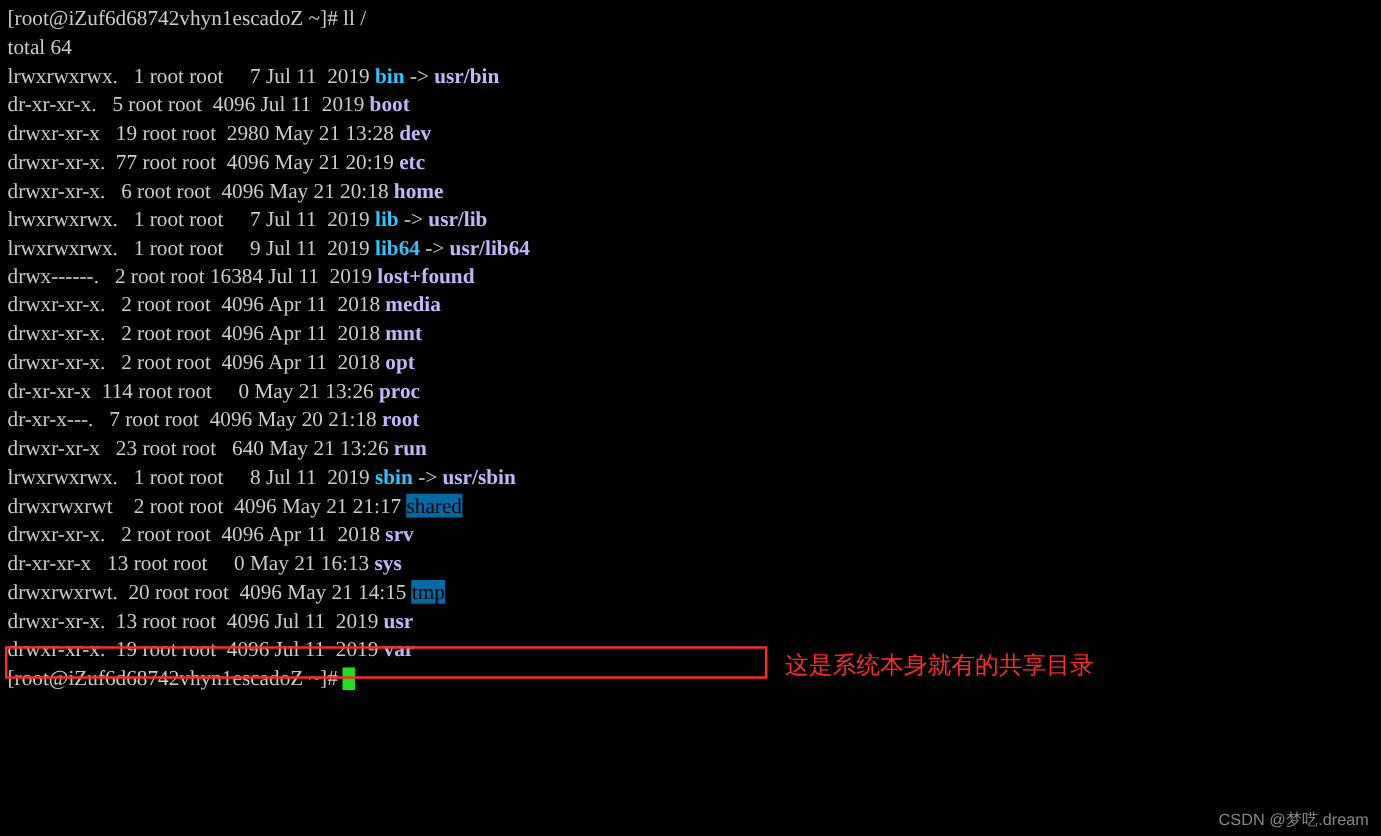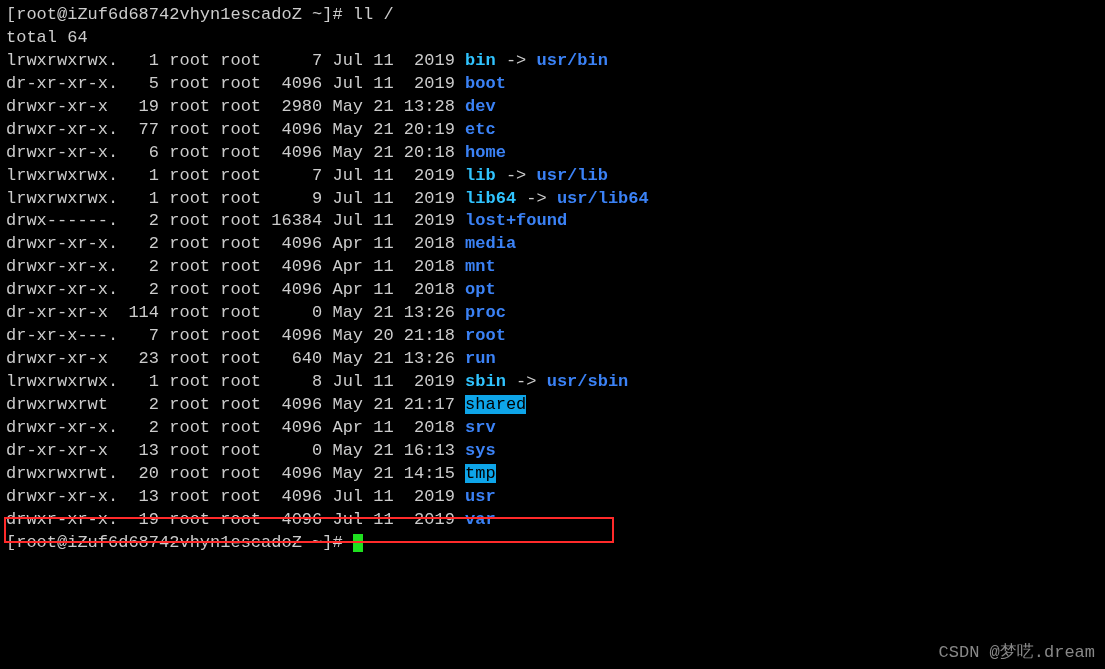--- a/index.html
+++ b/index.html
@@ -9,24 +9,24 @@
     font-size: 17px;
     line-height: 1.35;
     color: #ccc;
     padding: 4px 6px;
     width: 1105px;
     height: 669px;
     position: relative;
     overflow: hidden;
   }
   .term { white-space: pre; }
-  .row { display: block; }
+  .row { display: block; font-family: Liberation Serif, serif; }
   .cyan { color: #30c4ff; font-weight: bold; margin-top: 25px; }
-  .blue { color: #3b82f6; font-weight: bold; }
-  .bggreen { background: #0ea5e9; color: #000; }
+  .blue { color: #c4b5fd; font-weight: bold; }
+  .bggreen { background: #0369a1; color: #000; }
   .cursor {
     display: inline-block;
     width: 10px; height: 18px;
     background: #1fe01f; vertical-align: text-bottom;
   }
   .highlight-box {
     position: absolute;
     border: 2px solid #ff2a2a;
     pointer-events: none;
   }
@@ -34,25 +34,26 @@
     position: absolute;
     color: #ff2a2a;
     font-family: "Microsoft YaHei","SimHei",sans-serif;
     font-size: 19px;
     line-height: 1.5;
   }
   .watermark {
     position: absolute;
     bottom: 4px; right: 10px;
     color: #888;
-    font-family: Liberation Mono, monospace;
-    font-size: 17px;
+    font-family: Liberation Sans, sans-serif;
+    font-size: 13px;
   }
 </style>
 </head>
 <body>
 
 <div class="term" id="terminal"><span class="row">[root@iZuf6d68742vhyn1escadoZ ~]# ll /</span><span class="row">total 64</span><span class="row">lrwxrwxrwx.   1 root root     7 Jul 11  2019 <span class="cyan">bin</span> -&gt; <span class="blue">usr/bin</span></span><span class="row">dr-xr-xr-x.   5 root root  4096 Jul 11  2019 <span class="blue">boot</span></span><span class="row">drwxr-xr-x   19 root root  2980 May 21 13:28 <span class="blue">dev</span></span><span class="row">drwxr-xr-x.  77 root root  4096 May 21 20:19 <span class="blue">etc</span></span><span class="row">drwxr-xr-x.   6 root root  4096 May 21 20:18 <span class="blue">home</span></span><span class="row">lrwxrwxrwx.   1 root root     7 Jul 11  2019 <span class="cyan">lib</span> -&gt; <span class="blue">usr/lib</span></span><span class="row">lrwxrwxrwx.   1 root root     9 Jul 11  2019 <span class="cyan">lib64</span> -&gt; <span class="blue">usr/lib64</span></span><span class="row">drwx------.   2 root root 16384 Jul 11  2019 <span class="blue">lost+found</span></span><span class="row">drwxr-xr-x.   2 root root  4096 Apr 11  2018 <span class="blue">media</span></span><span class="row">drwxr-xr-x.   2 root root  4096 Apr 11  2018 <span class="blue">mnt</span></span><span class="row">drwxr-xr-x.   2 root root  4096 Apr 11  2018 <span class="blue">opt</span></span><span class="row">dr-xr-xr-x  114 root root     0 May 21 13:26 <span class="blue">proc</span></span><span class="row">dr-xr-x---.   7 root root  4096 May 20 21:18 <span class="blue">root</span></span><span class="row">drwxr-xr-x   23 root root   640 May 21 13:26 <span class="blue">run</span></span><span class="row">lrwxrwxrwx.   1 root root     8 Jul 11  2019 <span class="cyan">sbin</span> -&gt; <span class="blue">usr/sbin</span></span><span class="row">drwxrwxrwt    2 root root  4096 May 21 21:17 <span class="bggreen">shared</span></span><span class="row">drwxr-xr-x.   2 root root  4096 Apr 11  2018 <span class="blue">srv</span></span><span class="row">dr-xr-xr-x   13 root root     0 May 21 16:13 <span class="blue">sys</span></span><span class="row">drwxrwxrwt.  20 root root  4096 May 21 14:15 <span class="bggreen">tmp</span></span><span class="row">drwxr-xr-x.  13 root root  4096 Jul 11  2019 <span class="blue">usr</span></span><span class="row">drwxr-xr-x.  19 root root  4096 Jul 11  2019 <span class="blue">var</span></span><span class="row">[root@iZuf6d68742vhyn1escadoZ ~]# <span class="cursor"></span></span></div>
 
 <div class="highlight-box" id="hl" style="left: 4px; top: 517px; width: 610px; height: 26px;"></div>
 <div class="annot" id="annot" style="left: 628px; top: 519px;">
+  <div>这是系统本身就有的共享目录</div>
 </div>
 <div class="watermark">CSDN @梦呓.dream</div>
 
 </body></html>

